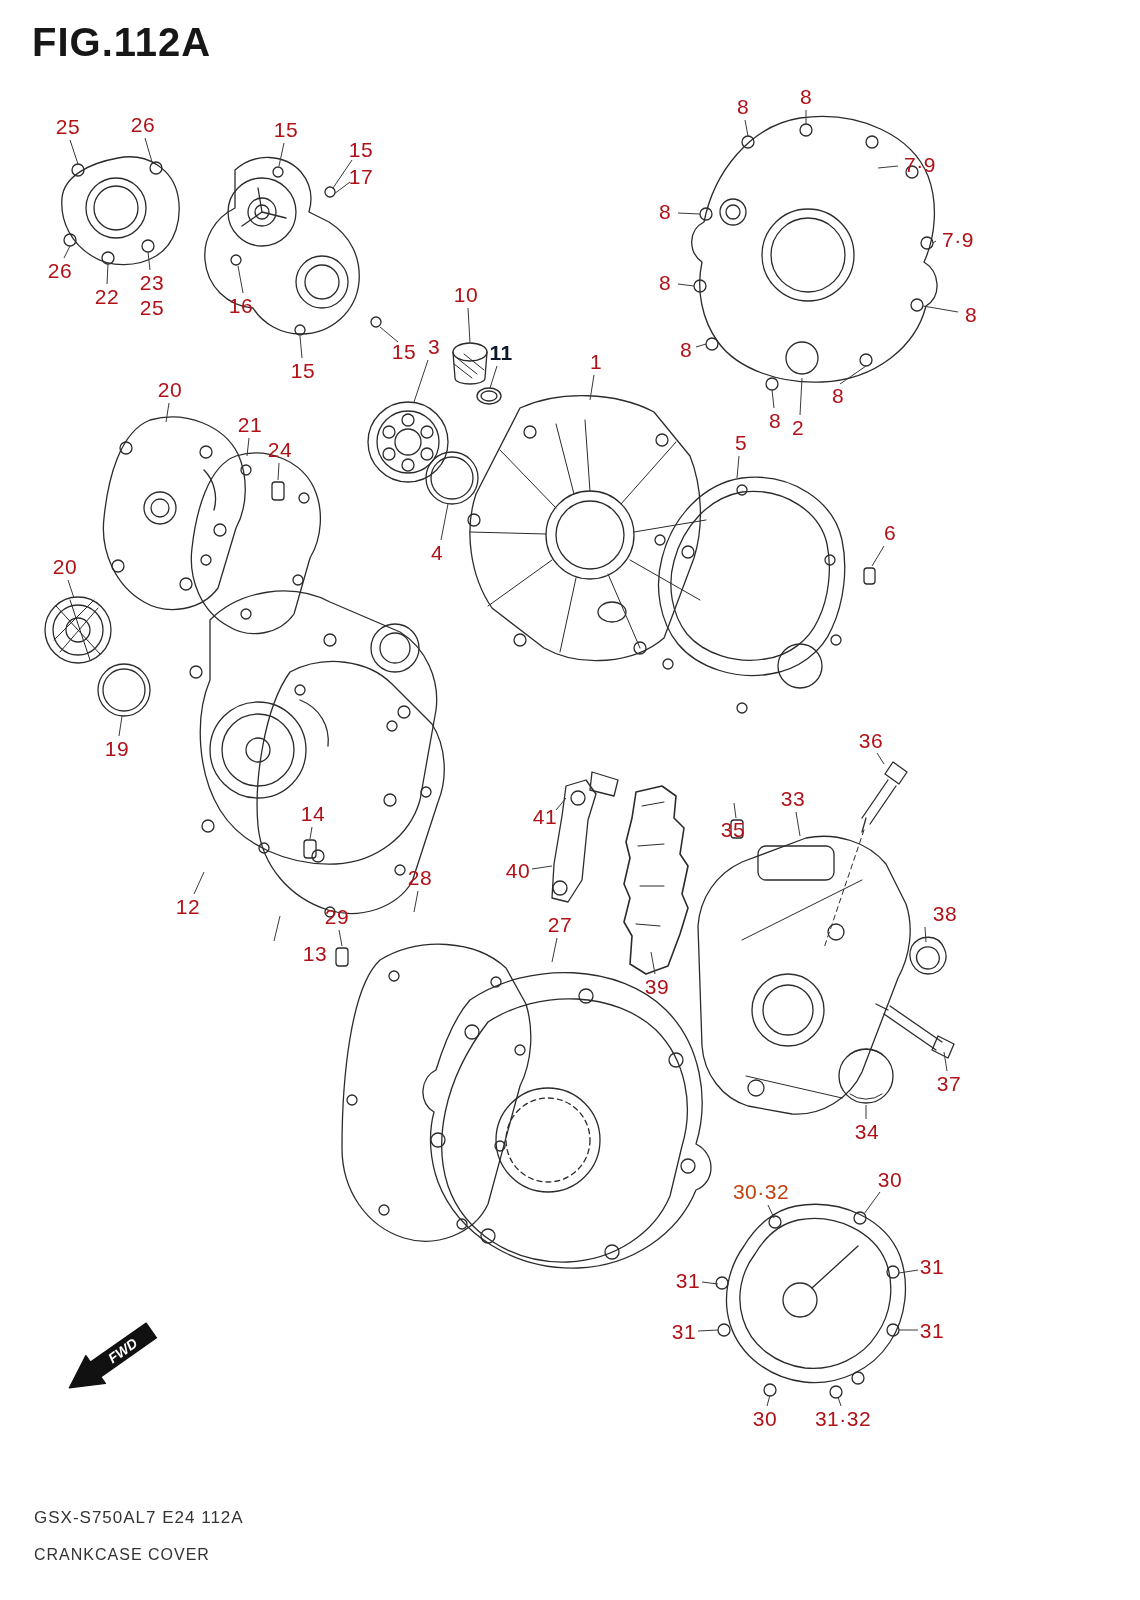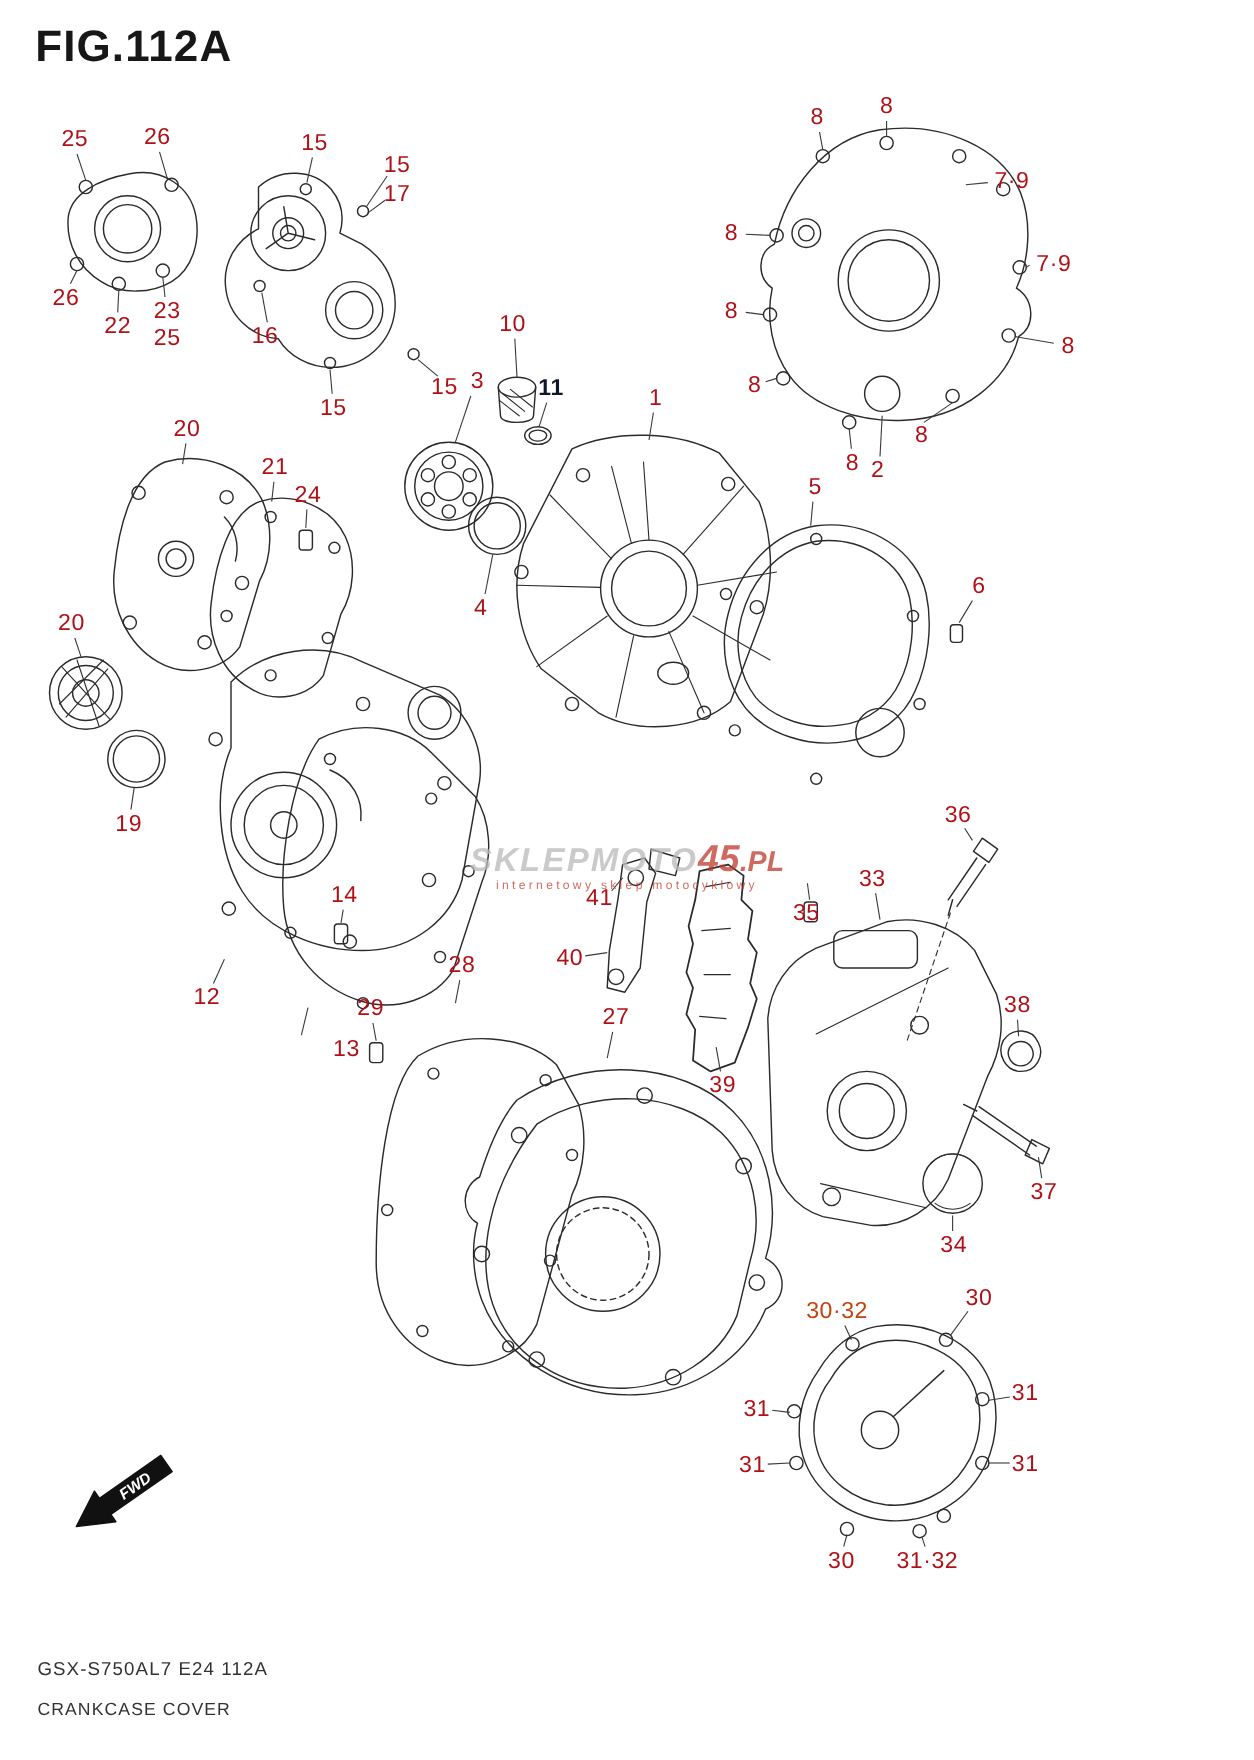--- a/index.html
+++ b/index.html
@@ -339,26 +339,20 @@
         <line x1="918" y1="1270" x2="899" y2="1273"></line>
         <line x1="698" y1="1331" x2="718" y2="1330"></line>
         <line x1="918" y1="1330" x2="899" y2="1330"></line>
         <line x1="767" y1="1406" x2="770" y2="1395"></line>
         <line x1="841" y1="1406" x2="838" y2="1397"></line>
       </g>
   </svg>
 
   <div id="title">FIG.112A</div>
 
-  <div id="watermark">
-    <div>
-      <span class="wm-main">SKLEPMOTO</span><span class="wm-accent">45</span><span class="wm-suffix">.PL</span>
-    </div>
-    <div class="wm-tagline">internetowy sklep motocyklowy</div>
-  </div>
 
   <div id="callouts">
       <div class="callout" style="left: 68px; top: 127px; color: rgb(176, 17, 23);">25</div>
       <div class="callout" style="left: 143px; top: 125px; color: rgb(176, 17, 23);">26</div>
       <div class="callout" style="left: 60px; top: 271px; color: rgb(176, 17, 23);">26</div>
       <div class="callout" style="left: 107px; top: 297px; color: rgb(176, 17, 23);">22</div>
       <div class="callout" style="left: 152px; top: 283px; color: rgb(176, 17, 23);">23</div>
       <div class="callout" style="left: 152px; top: 308px; color: rgb(176, 17, 23);">25</div>
       <div class="callout" style="left: 286px; top: 130px; color: rgb(176, 17, 23);">15</div>
       <div class="callout" style="left: 361px; top: 150px; color: rgb(176, 17, 23);">15</div>
@@ -394,21 +388,21 @@
       <div class="callout" style="left: 271px; top: 954px; color: rgb(176, 17, 23); margin-left: 44px;">13</div>
       <div class="callout" style="left: 420px; top: 878px; color: rgb(176, 17, 23);">28</div>
       <div class="callout" style="left: 337px; top: 917px; color: rgb(176, 17, 23);">29</div>
       <div class="callout" style="left: 560px; top: 925px; color: rgb(176, 17, 23);">27</div>
       <div class="callout" style="left: 545px; top: 817px; color: rgb(176, 17, 23);">41</div>
       <div class="callout" style="left: 518px; top: 871px; color: rgb(176, 17, 23);">40</div>
       <div class="callout" style="left: 657px; top: 987px; color: rgb(176, 17, 23);">39</div>
       <div class="callout" style="left: 733px; top: 830px; color: rgb(176, 17, 23);">35</div>
       <div class="callout" style="left: 793px; top: 799px; color: rgb(176, 17, 23);">33</div>
       <div class="callout" style="left: 871px; top: 741px; color: rgb(176, 17, 23);">36</div>
-      <div class="callout" style="left: 925px; top: 914px; color: rgb(176, 17, 23);">38</div>
+      <div class="callout" style="left: 945px; top: 914px; color: rgb(176, 17, 23);">38</div>
       <div class="callout" style="left: 949px; top: 1084px; color: rgb(176, 17, 23);">37</div>
       <div class="callout" style="left: 867px; top: 1132px; color: rgb(176, 17, 23);">34</div>
       <div class="callout" style="left: 761px; top: 1192px; color: #c2410c;">30·32</div>
       <div class="callout" style="left: 890px; top: 1180px; color: rgb(176, 17, 23);">30</div>
       <div class="callout" style="left: 688px; top: 1281px; color: rgb(176, 17, 23);">31</div>
       <div class="callout" style="left: 932px; top: 1267px; color: rgb(176, 17, 23);">31</div>
       <div class="callout" style="left: 684px; top: 1332px; color: rgb(176, 17, 23);">31</div>
       <div class="callout" style="left: 932px; top: 1331px; color: rgb(176, 17, 23);">31</div>
       <div class="callout" style="left: 765px; top: 1419px; color: rgb(176, 17, 23);">30</div>
       <div class="callout" style="left: 843px; top: 1419px; color: rgb(176, 17, 23);">31·32</div>

